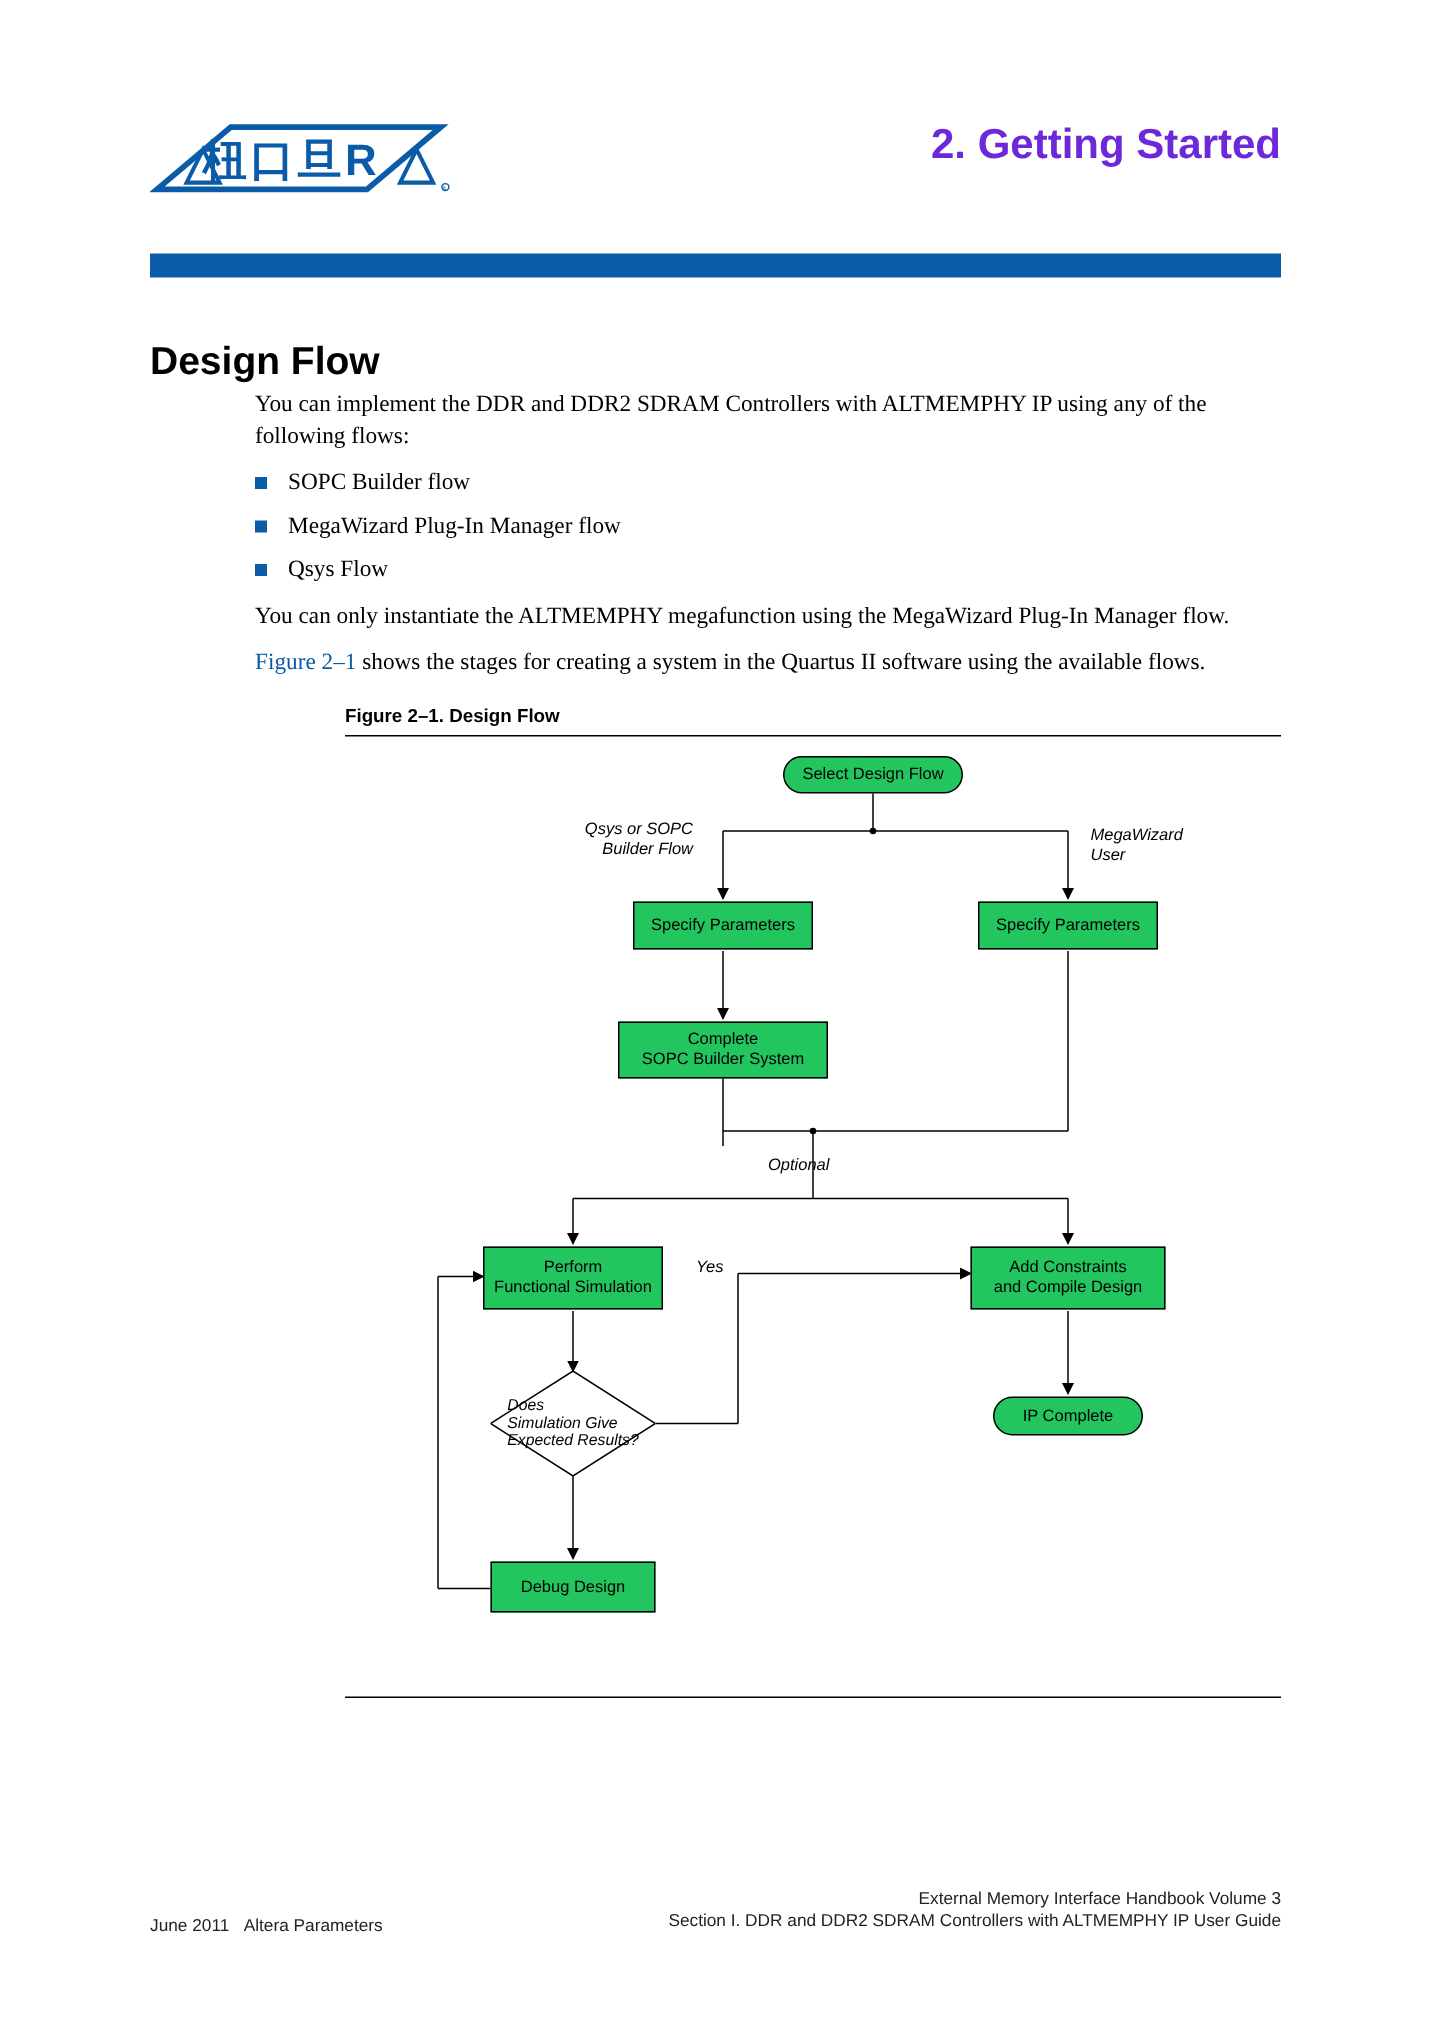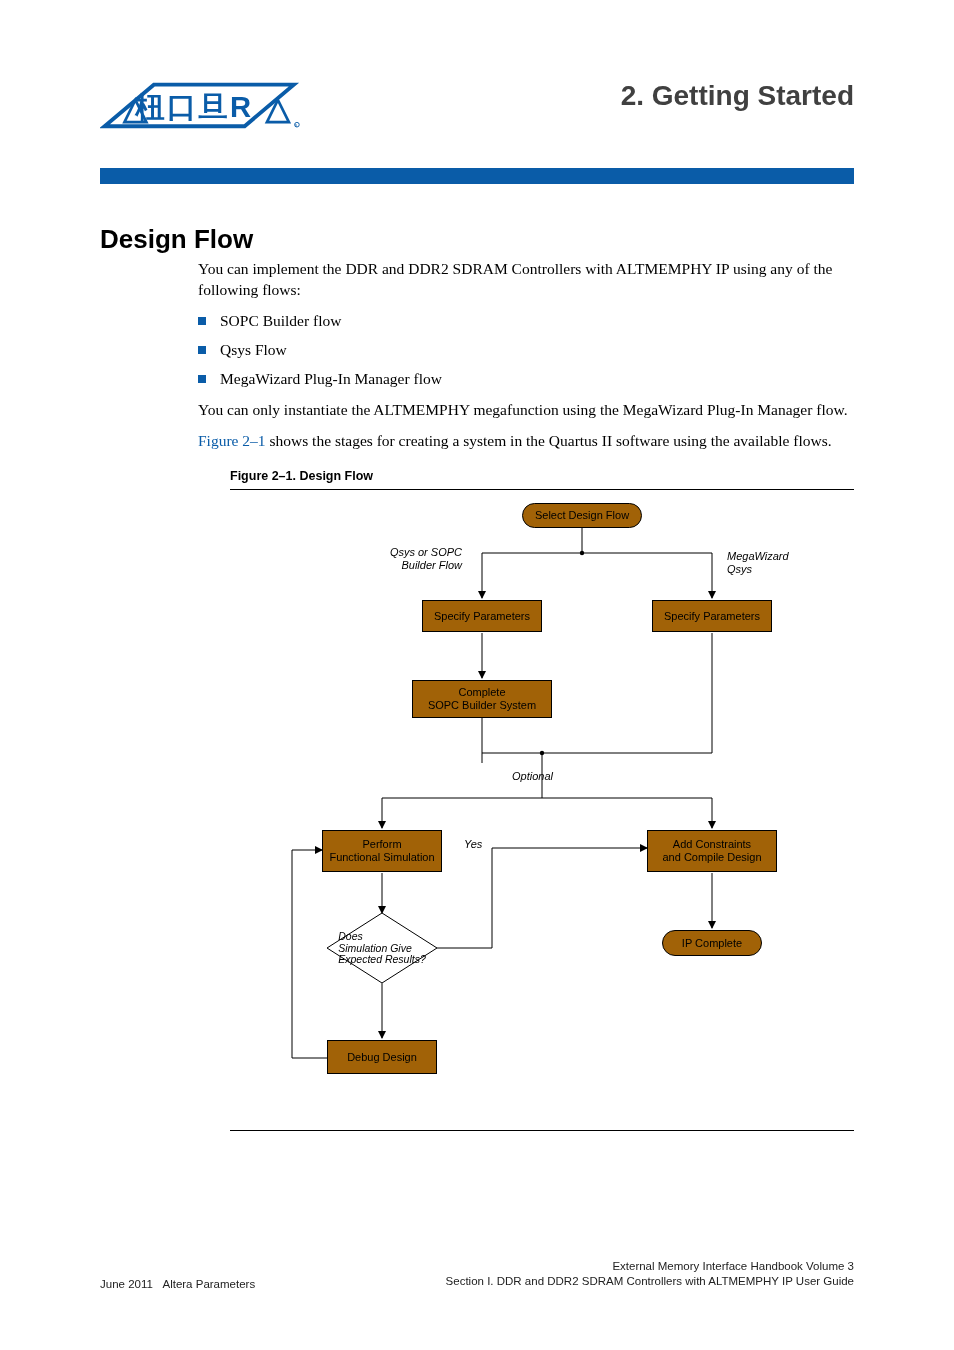--- a/index.html
+++ b/index.html
@@ -21,38 +21,38 @@
     align-items: flex-start;
     margin-bottom: 30px;
   }
   .logo {
     width: 200px;
   }
   .chapter-title {
     font-family: Arial, Helvetica, sans-serif;
     font-weight: 900;
     font-size: 28px;
-    color: #404040;
+    color: #6d28d9;
     text-align: right;
     margin-top: 0;
   }
   .blue-bar {
     height: 16px;
     background: #0a5ca8;
     margin: 0 0 40px 0;
   }
   .section-title {
     font-family: Arial, Helvetica, sans-serif;
     font-weight: 900;
     font-size: 26px;
     color: #000;
     margin-bottom: 4px;
   }
   .body-block {
-    margin-left: 98px;
+    margin-left: 70px;
     font-size: 15.5px;
     line-height: 1.35;
   }
   .body-block p { margin-bottom: 10px; }
   .body-block ul { list-style: none; margin: 6px 0 10px 0; }
   .body-block li { position: relative; padding-left: 22px; margin-bottom: 8px; }
   .body-block li::before {
     content: "";
     position: absolute;
     left: 0; top: 6px;
@@ -76,21 +76,21 @@
     position: relative;
     width: 620px;
     height: 620px;
     margin: 0 auto;
     font-family: Arial, Helvetica, sans-serif;
     font-size: 11px;
   }
   .node {
     position: absolute;
     border: 1px solid #000;
-    background: #a16207;
+    background: #22c55e;
     display: flex;
     align-items: center;
     justify-content: center;
     text-align: center;
     padding: 4px 6px;
     line-height: 1.2;
   }
   .rounded { border-radius: 14px; }
   .edge-label {
     position: absolute;
@@ -146,22 +146,22 @@
   </div>
 
   <div class="blue-bar"></div>
 
   <h2 class="section-title">Design Flow</h2>
 
   <div class="body-block">
     <p>You can implement the DDR and DDR2 SDRAM Controllers with ALTMEMPHY IP using any of the following flows:</p>
     <ul>
       <li>SOPC Builder flow</li>
+      <li>MegaWizard Plug-In Manager flow</li>
       <li>Qsys Flow</li>
-      <li>MegaWizard Plug-In Manager flow</li>
     </ul>
     <p>You can only instantiate the ALTMEMPHY megafunction using the MegaWizard Plug-In Manager flow.</p>
     <p>
       <span class="xref">Figure 2–1</span><span> shows the stages for creating a system in the Quartus II software using the available flows.</span>
     </p>
   </div>
 
   <div class="figure-caption">Figure 2–1.  Design Flow</div>
 
   <div class="figure-wrap">
@@ -213,21 +213,21 @@
         <line x1="60" y1="560" x2="60" y2="352" stroke="#000"></line>
         <line x1="60" y1="352" x2="90" y2="352" stroke="#000" marker-end="url(#arrow)"></line>
       </svg>
 
       <div class="node rounded" style="left:290px; top:5px; width:120px; height:25px;">Select Design Flow</div>
 
       <div class="edge-label" style="left:140px; top:48px; width:90px; text-align:right;">Qsys or
 SOPC Builder
 Flow</div>
       <div class="edge-label" style="left:495px; top:52px; width:80px; text-align:left;">MegaWizard
-Qsys</div>
+User</div>
 
       <div class="node" style="left:190px; top:102px; width:120px; height:32px;">Specify Parameters</div>
       <div class="node" style="left:420px; top:102px; width:120px; height:32px;">Specify Parameters</div>
 
       <div class="node" style="left:180px; top:182px; width:140px; height:38px; white-space:pre-line;">Complete
 SOPC Builder System</div>
 
       <div class="edge-label" style="left:280px; top:272px;">Optional</div>
 
       <div class="node" style="left:90px; top:332px; width:120px; height:42px; white-space:pre-line;">Perform

